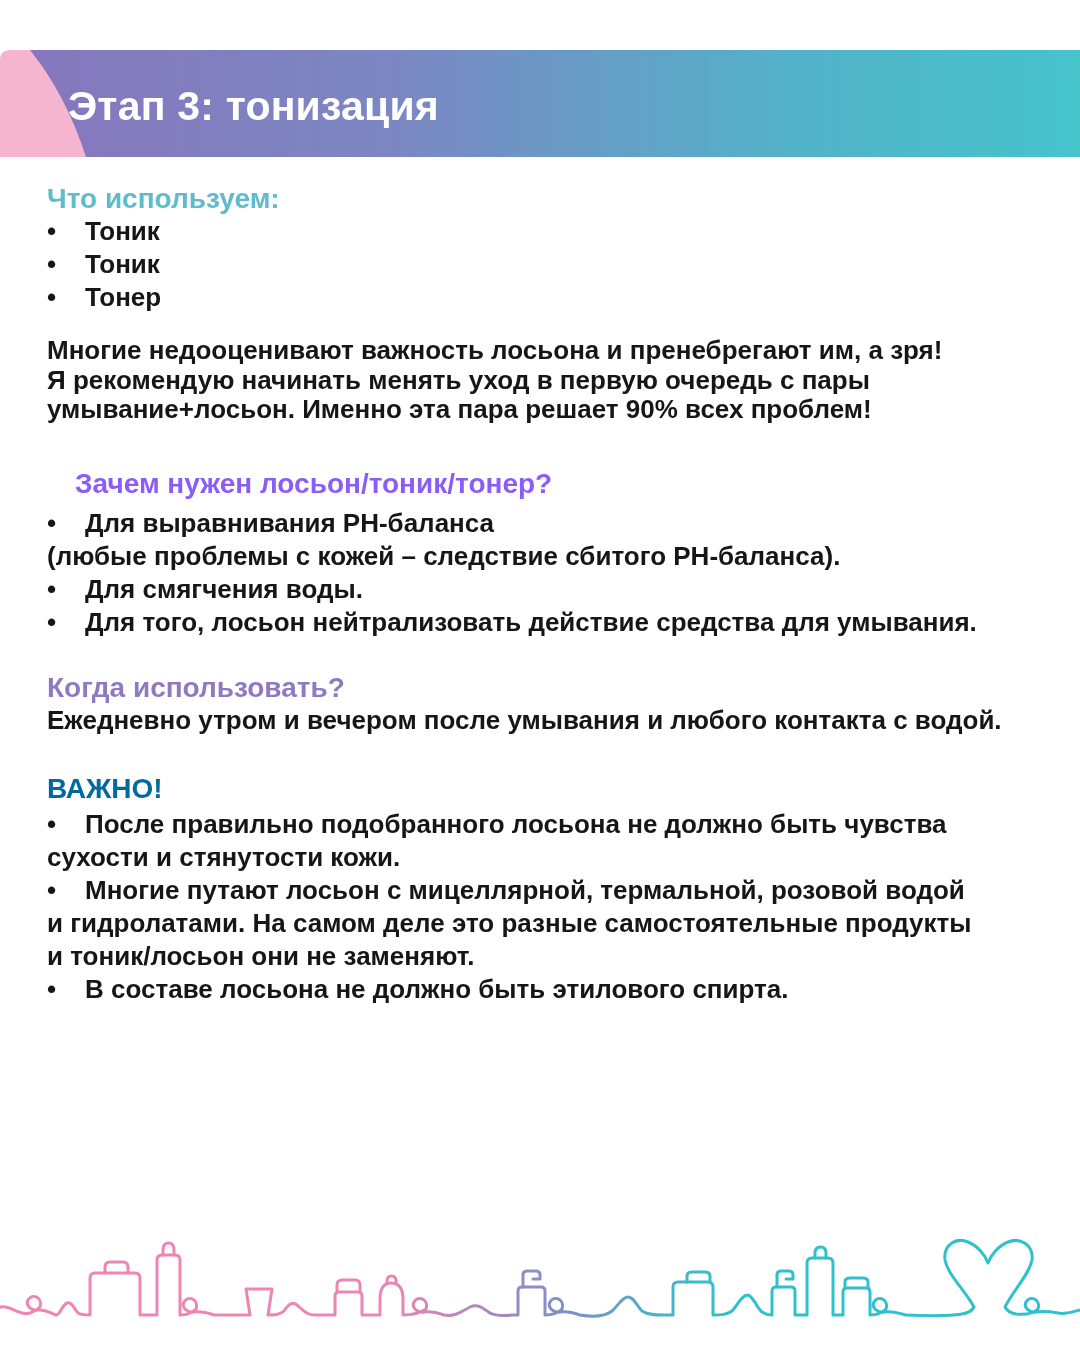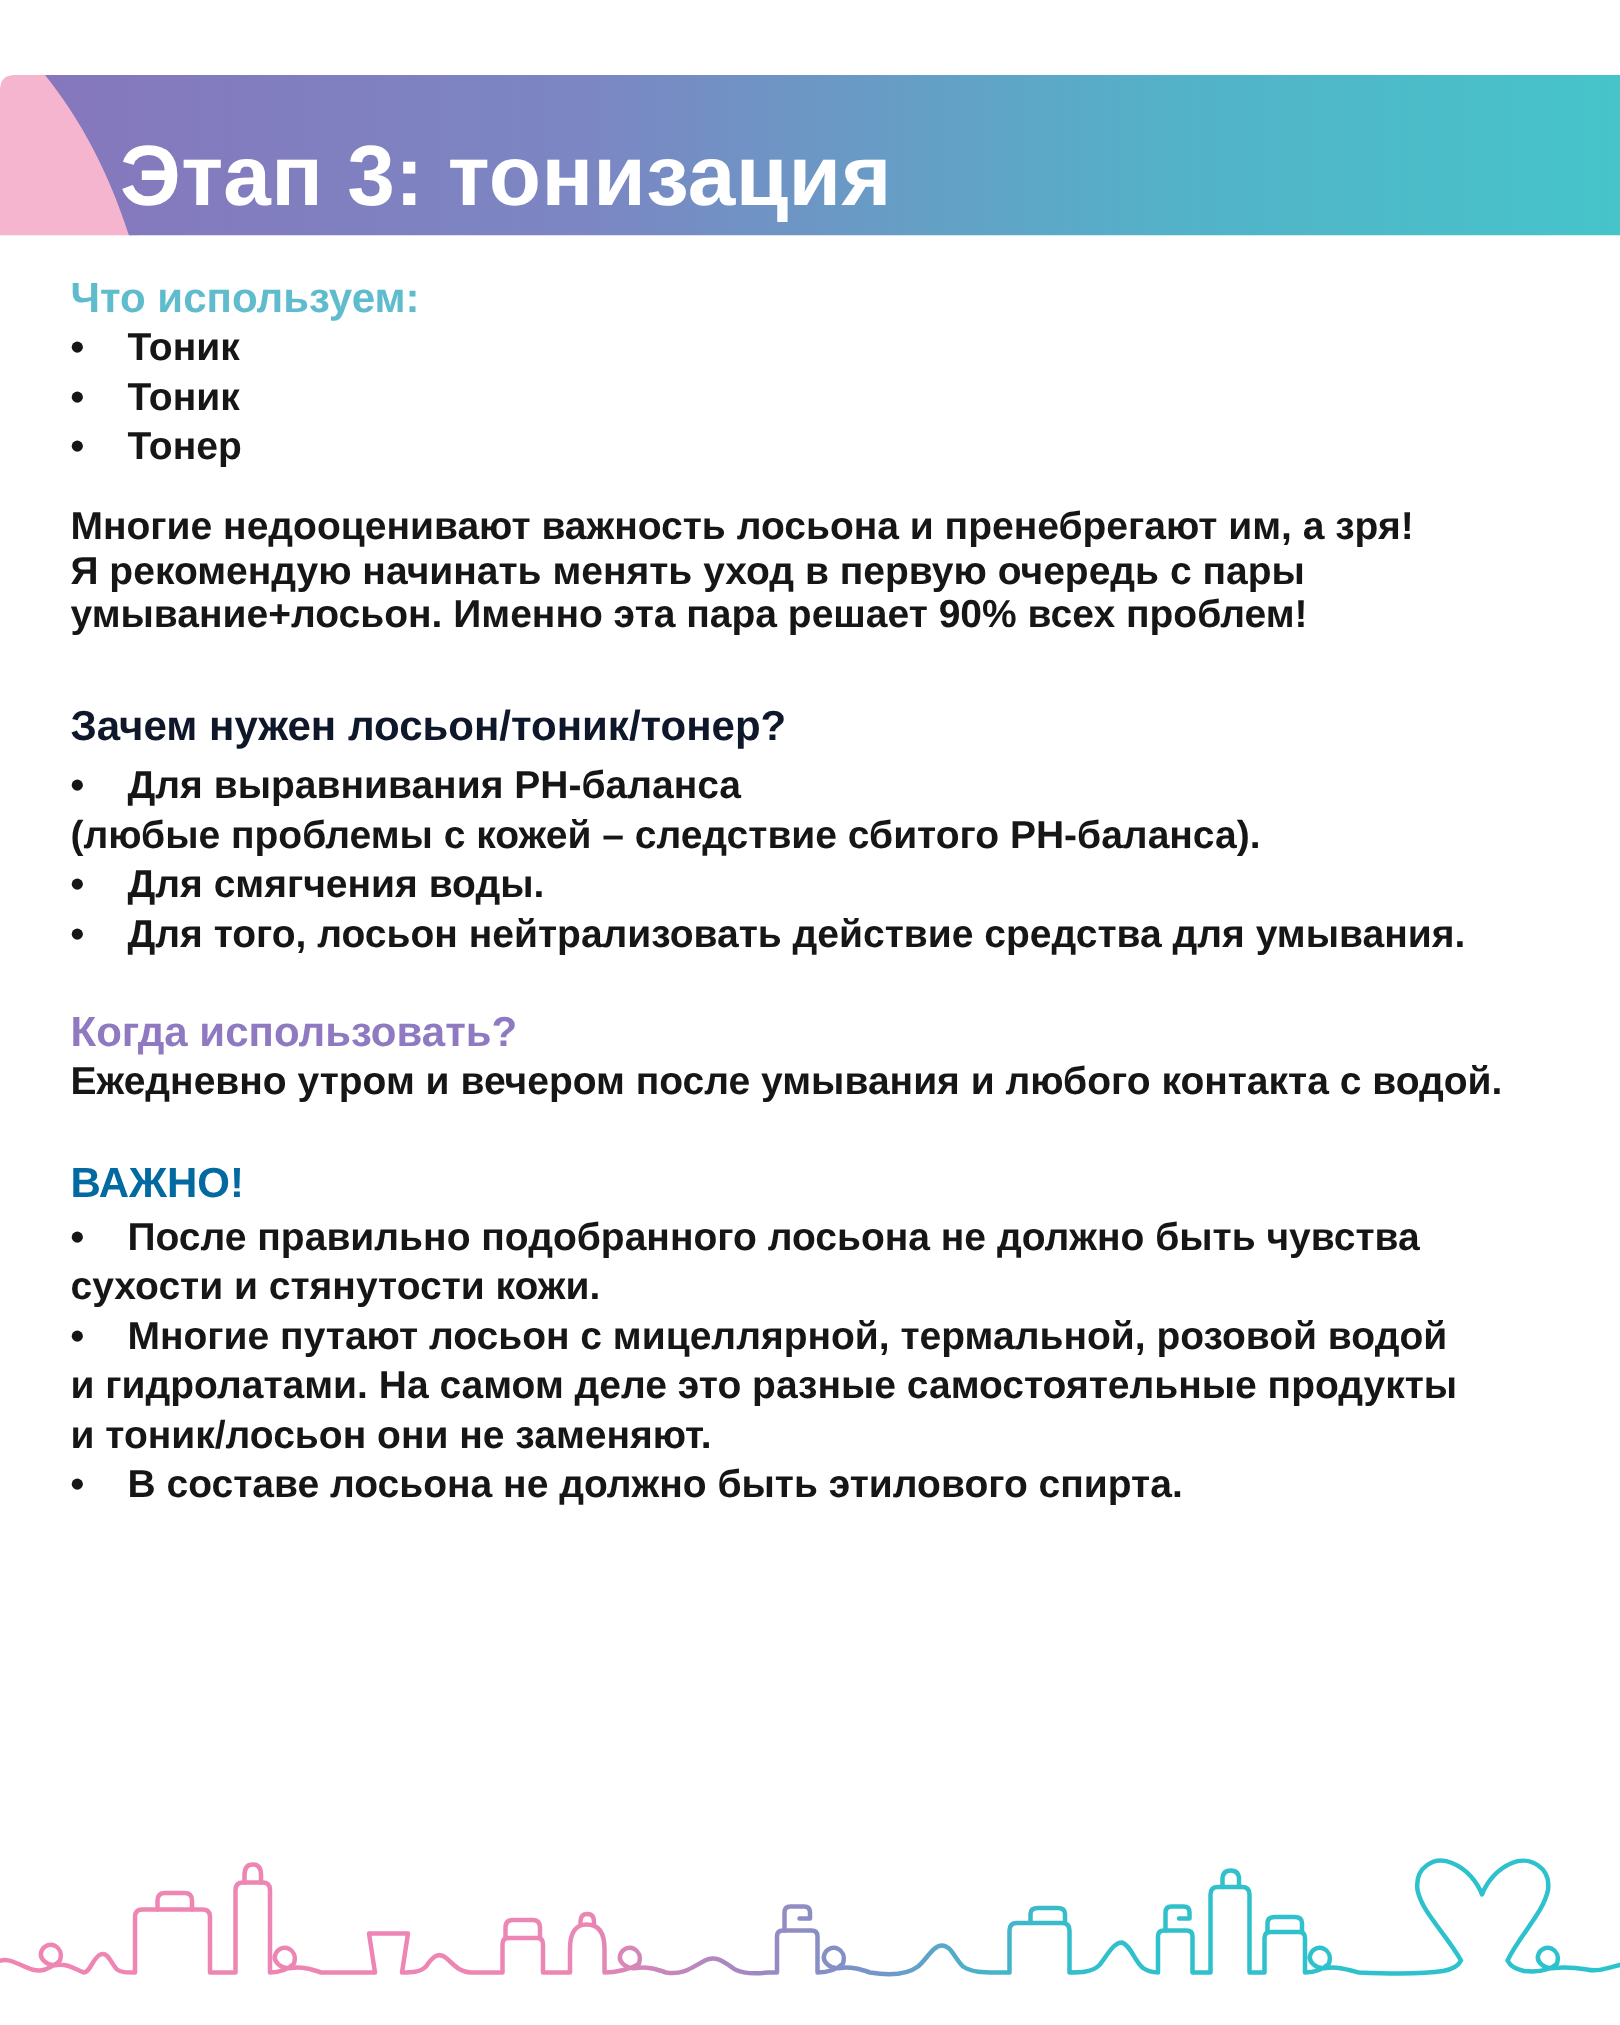--- a/index.html
+++ b/index.html
@@ -5,27 +5,27 @@
   html,body{margin:0;padding:0;background:#ffffff;}
   .canvas{
     position:relative;width:1080px;height:1350px;background:#ffffff;overflow:hidden;
     font-family:"Liberation Sans",sans-serif;
   }
   
   .banner{position:absolute;top:50px;left:0;width:1080px;height:107px;}
   .banner svg{position:absolute;top:0;left:0;}
   .banner-title{
     position:absolute;left:64px;top:50%;transform:translateY(-54%);
-    margin:16px;font-size:57px;font-weight:bold;color:#ffffff;letter-spacing:.2px;white-space:nowrap;
+    margin:4px;font-size:41px;font-weight:bold;color:#ffffff;letter-spacing:.2px;white-space:nowrap;
   }
   
   .sec{position:absolute;left:47px;right:20px;}
   .h{margin:0;font-size:28px;font-weight:bold;line-height:33px;height:33px;white-space:nowrap;}
   .h-teal{color:#5fbccd;}
-  .h-peri{color:#0f172a;}
+  .h-peri{color:#8b5cf6;margin-left:28px;}
   .h-purple{color:#8f7ac2;}
   .h-pink{color:#0369a1;}
   .line{
     display:flex;align-items:flex-start;
     font-size:26px;font-weight:bold;color:#161616;
     line-height:33px;height:33px;white-space:nowrap;
   }
   .line .dot{flex:0 0 38px;width:38px;}
   .intro .line{line-height:29.5px;height:29.5px;}
   .why-list{margin-top:7px;}

